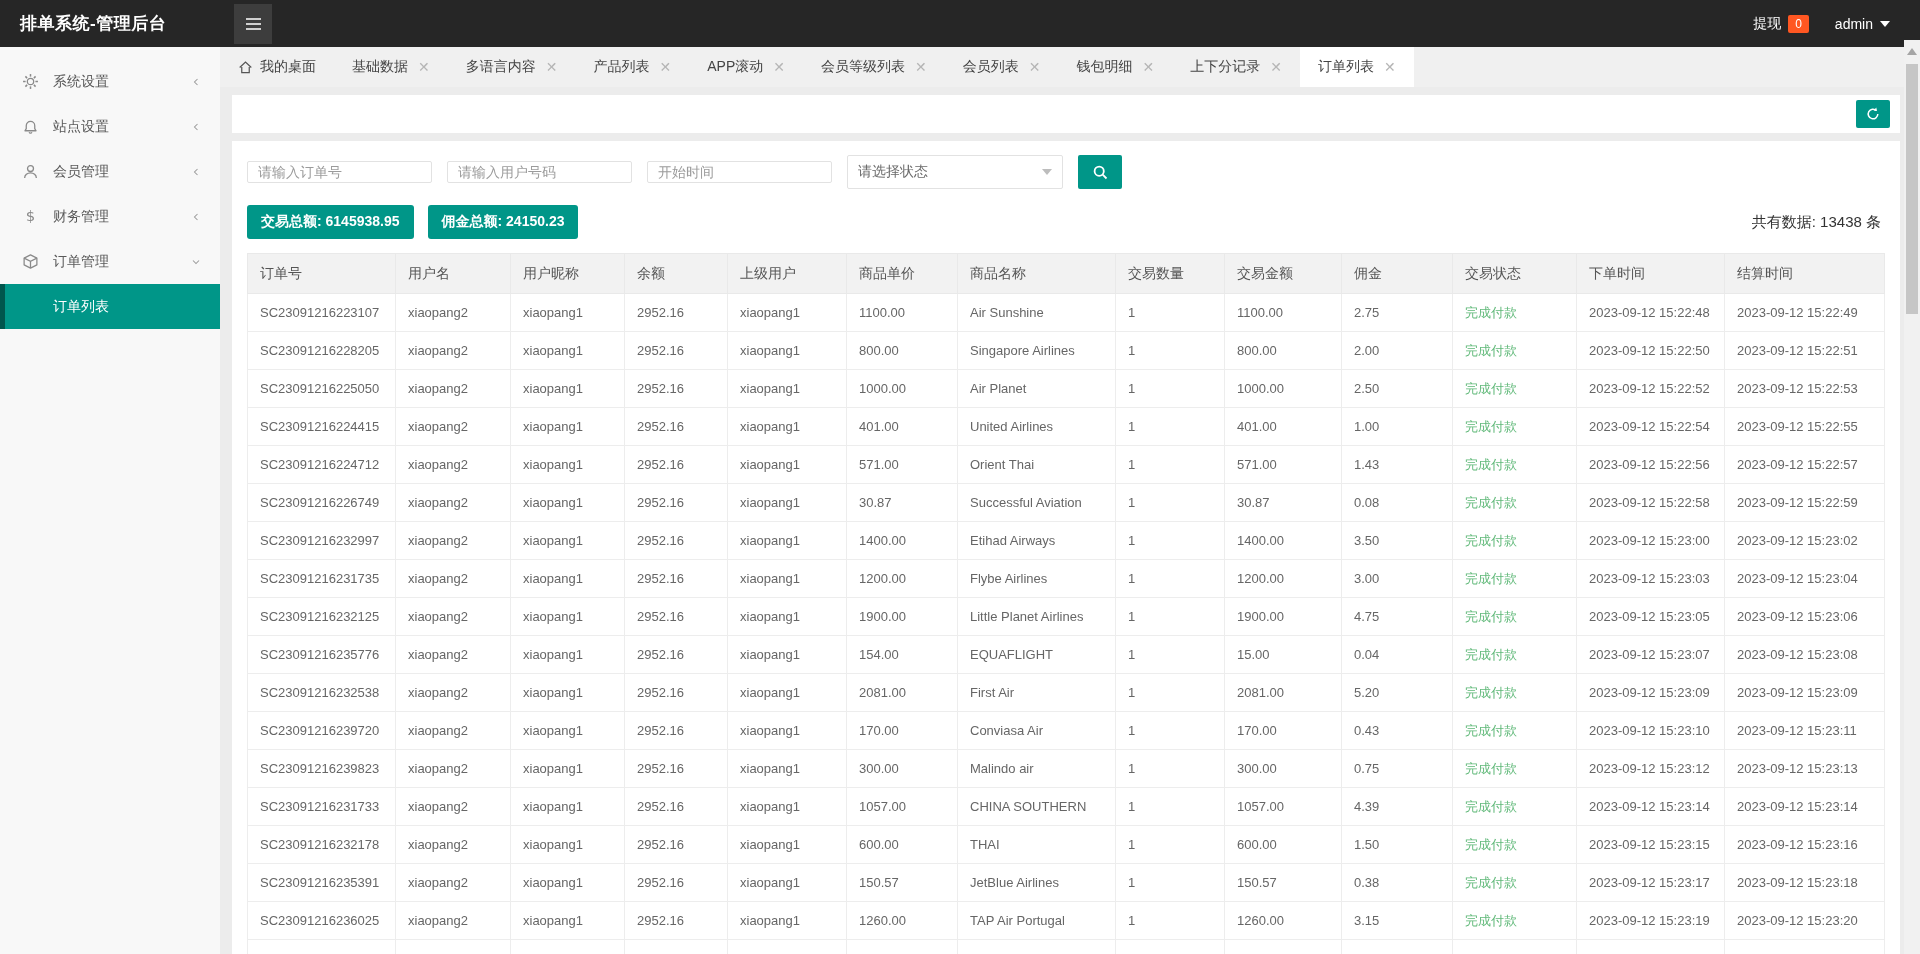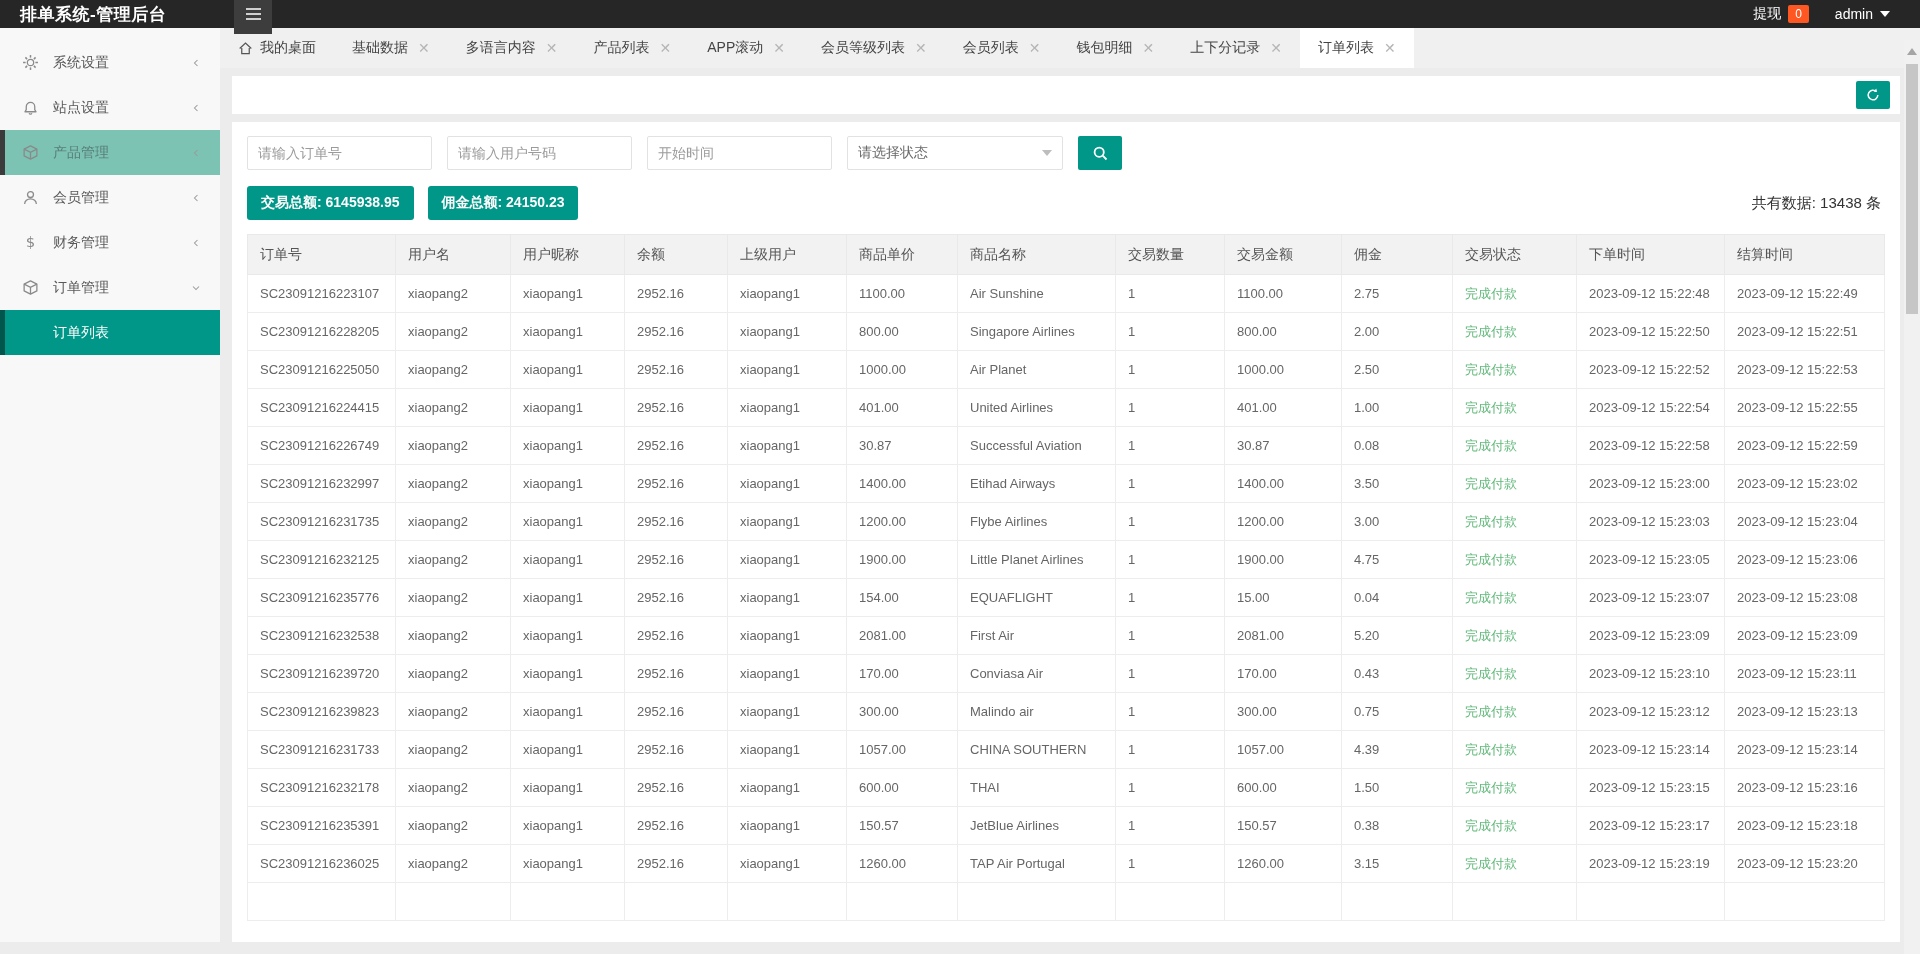--- a/index.html
+++ b/index.html
@@ -1,20 +1,20 @@
 <!DOCTYPE html>
 <html><head>
 <meta charset="utf-8">
 <style>
   * { margin:0; padding:0; box-sizing:border-box; }
   html,body { width:1920px; height:954px; overflow:hidden;
     font-family:"Liberation Sans","DejaVu Sans",sans-serif; background:#ececec; }
 
   
-  .topbar { height:28px; background:#262626; display:flex; align-items:center; position:relative; z-index:30; }
+  .topbar { height:47px; background:#262626; display:flex; align-items:center; position:relative; z-index:30; }
   .logo { width:220px; padding-left:20px; color:#fff; font-size:17px; font-weight:bold; letter-spacing:.5px; }
   .burger { width:38px; height:40px; background:#3d3d3d; border:none; cursor:pointer;
     display:flex; flex-direction:column; justify-content:center; align-items:center; gap:3px; margin-left:14px; }
   .burger i { display:block; width:15px; height:2px; background:#cfcfcf; }
   .top-right { margin-left:auto; display:flex; align-items:center; gap:26px; padding-right:30px; }
   .withdraw { color:#fff; font-size:14px; display:flex; align-items:center; cursor:pointer; }
   .withdraw .badge { background:#ff5722; color:#fff; font-size:12px; padding:2px 7px; border-radius:2px; margin-left:7px; }
   .user { color:#fff; font-size:14px; display:flex; align-items:center; cursor:pointer; }
   .caret { width:0; height:0; border-left:5px solid transparent; border-right:5px solid transparent;
     border-top:6px solid #fff; margin-left:7px; }
@@ -43,21 +43,21 @@
 
   
   .page { flex:1; background:#ececec; position:relative; overflow:hidden; }
   .toolbar { margin:8px 20px 0 12px; height:38px; background:#fff; display:flex; align-items:center;
     justify-content:flex-end; padding-right:10px; }
   .refresh-btn { width:34px; height:28px; background:#009688; border:none; border-radius:2px; cursor:pointer;
     display:flex; align-items:center; justify-content:center; }
   .panel { margin:8px 20px 0 12px; background:#fff; height:828px; padding:14px 15px 0 15px; position:relative; }
 
   .filter-row { display:flex; align-items:center; gap:15px; }
-  .filter-row input { width:185px; height:34px; border:1px solid #e2e2e2; border-radius:2px;
+  .filter-row input { width:185px; height:22px; border:1px solid #e2e2e2; border-radius:2px;
     padding:0 10px; font-size:14px; color:#333; outline:none; }
   .filter-row input::placeholder { color:#9b9b9b; }
   .select { width:216px; height:34px; border:1px solid #e2e2e2; border-radius:2px; background:#fff;
     display:flex; align-items:center; padding:0 10px; font-size:14px; color:#6a6a6a; cursor:pointer; }
   .select .scaret { margin-left:auto; width:0; height:0; border-left:5px solid transparent;
     border-right:5px solid transparent; border-top:6px solid #bdbdbd; }
   .search-btn { width:44px; height:34px; background:#009688; border:none; border-radius:2px; cursor:pointer;
     display:flex; align-items:center; justify-content:center; }
 
   .summary-row { margin-top:16px; display:flex; align-items:center; }
@@ -135,34 +135,20 @@
           </span>
         </div>
         <div class="side-item">
           <span class="icn">
             <svg width="17" height="17" viewBox="0 0 16 16">
               <path d="M4 10 V7.2 a4 4 0 0 1 8 0 V10 l1.2 2 H2.8 Z" fill="none" stroke="#8a8a8a" stroke-width="1.2" stroke-linejoin="round"></path>
               <path d="M6.7 13.4 a1.4 1.4 0 0 0 2.6 0" fill="none" stroke="#8a8a8a" stroke-width="1.2"></path>
             </svg>
           </span>
           <span class="lbl">站点设置</span>
-          <span style="display:flex">
-            <svg class="chev" viewBox="0 0 16 16">
-              <polyline points="10,4 6,8 10,12" fill="none" stroke="#9a9a9a" stroke-width="1.4"></polyline>
-            </svg>
-          </span>
-        </div>
-        <div class="side-item highlight">
-          <span class="icn">
-            <svg width="17" height="17" viewBox="0 0 16 16">
-              <path d="M8 1.8 L14 4.8 V11.2 L8 14.2 L2 11.2 V4.8 Z" fill="none" stroke="#8a8a8a" stroke-width="1.2" stroke-linejoin="round"></path>
-              <path d="M2 4.8 L8 7.8 L14 4.8 M8 7.8 V14.2" fill="none" stroke="#8a8a8a" stroke-width="1.2"></path>
-            </svg>
-          </span>
-          <span class="lbl">产品管理</span>
           <span style="display:flex">
             <svg class="chev" viewBox="0 0 16 16">
               <polyline points="10,4 6,8 10,12" fill="none" stroke="#9a9a9a" stroke-width="1.4"></polyline>
             </svg>
           </span>
         </div>
         <div class="side-item">
           <span class="icn">
             <svg width="17" height="17" viewBox="0 0 16 16">
               <circle cx="8" cy="5.2" r="2.8" fill="none" stroke="#8a8a8a" stroke-width="1.2"></circle>
@@ -377,20 +363,35 @@
                 <td>401.00</td>
                 <td>United Airlines</td>
                 <td>1</td>
                 <td>401.00</td>
                 <td>1.00</td>
                 <td class="status">完成付款</td>
                 <td>2023-09-12 15:22:54</td>
                 <td>2023-09-12 15:22:55</td>
               </tr>
               <tr>
+                <td>SC23091216224712</td>
+                <td>xiaopang2</td>
+                <td>xiaopang1</td>
+                <td>2952.16</td>
+                <td>xiaopang1</td>
+                <td>571.00</td>
+                <td>Orient Thai</td>
+                <td>1</td>
+                <td>571.00</td>
+                <td>1.43</td>
+                <td class="status">完成付款</td>
+                <td>2023-09-12 15:22:56</td>
+                <td>2023-09-12 15:22:57</td>
+              </tr>
+              <tr>
                 <td>SC23091216226749</td>
                 <td>xiaopang2</td>
                 <td>xiaopang1</td>
                 <td>2952.16</td>
                 <td>xiaopang1</td>
                 <td>30.87</td>
                 <td>Successful Aviation</td>
                 <td>1</td>
                 <td>30.87</td>
                 <td>0.08</td>

